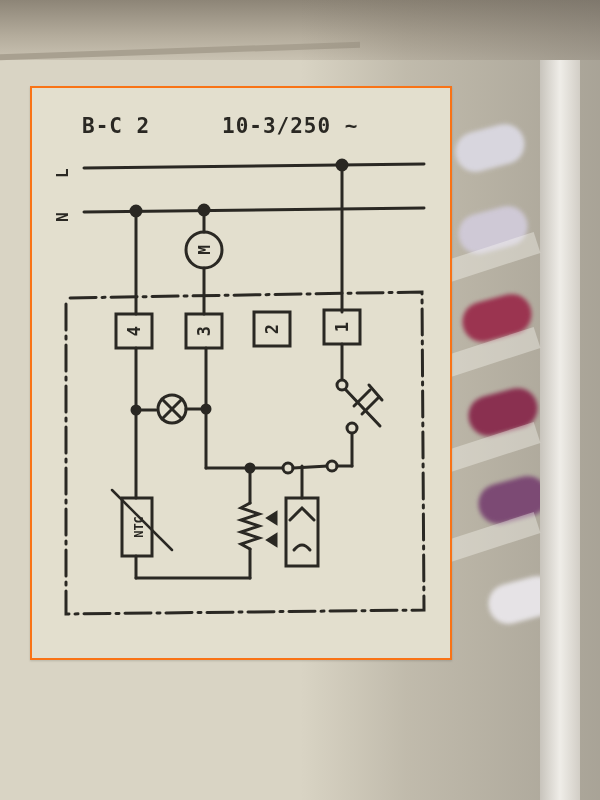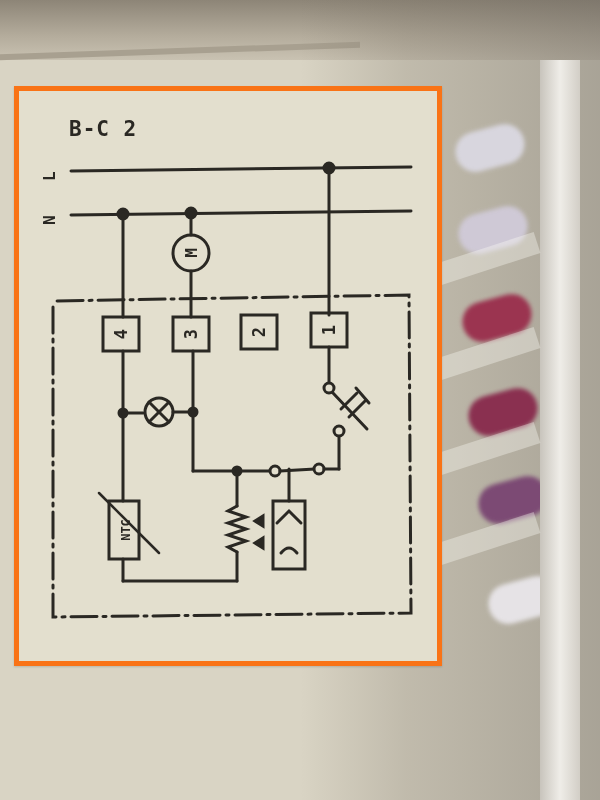--- a/index.html
+++ b/index.html
@@ -8,22 +8,22 @@
   
   .housing-top{position:absolute;left:0;top:0;width:600px;height:60px;
     background:linear-gradient(180deg,#8d8577 0%,#b4ac9c 60%,#c9c2b2 100%);}
   .housing-lip{position:absolute;left:0;top:48px;width:360px;height:6px;
     background:#a8a090;transform:skewY(-2deg);}
   .shade-right{position:absolute;left:300px;top:0;width:300px;height:800px;
     background:linear-gradient(90deg,rgba(120,112,100,0) 0%,rgba(120,112,100,.25) 35%,rgba(110,104,96,.45) 100%);}
   .post{position:absolute;left:540px;top:60px;width:40px;height:740px;
     background:linear-gradient(90deg,#c8c4bc,#efede8,#d2cec6);}
   .beam{position:absolute;height:22px;background:rgba(255,255,250,.35);transform:rotate(-18deg);}
-  .label{position:absolute;left:14px;top:86px;width:418px;height:570px;
-    background:#e3dfce;border:5px solid #f97316;box-shadow:0 1px 2px rgba(0,0,0,.15);}
+  .label{position:absolute;left:30px;top:86px;width:418px;height:570px;
+    background:#e3dfce;border:2px solid #f97316;box-shadow:0 1px 2px rgba(0,0,0,.15);}
   .label-text{position:absolute;font-weight:bold;color:#2a2823;font-size:21px;letter-spacing:1px;}
   svg.diagram{position:absolute;left:0;top:0;}
   .heart{position:absolute;width:70px;height:40px;border-radius:30px 30px 30px 30px;
     transform:rotate(-15deg);filter:blur(2px);}
 </style>
 </head>
 <body>
 
 <div class="housing-top"></div>
 <div class="housing-lip"></div>
@@ -36,20 +36,21 @@
 <div class="heart" style="left:478px;top:480px;background:#7c4a74;"></div>
 <div class="heart" style="left:488px;top:580px;background:#e6e3e6;"></div>
 <div class="post"></div>
 <div class="beam" style="left:420px;top:250px;width:120px;"></div>
 <div class="beam" style="left:420px;top:345px;width:120px;"></div>
 <div class="beam" style="left:420px;top:440px;width:120px;"></div>
 <div class="beam" style="left:420px;top:530px;width:120px;"></div>
 
 <div class="label">
   <span class="label-text" style="left:50px;top:26px;">B-C 2</span>
+  <span class="label-text" style="left:190px;top:26px;">10-3/250 ~</span>
 
   <svg class="diagram" width="418" height="570" viewBox="0 0 418 570">
     <g stroke="#2a2823" stroke-width="3" fill="none" stroke-linecap="round">
 
       <g transform="translate(30,82) rotate(-90)">
           <text x="-8" y="6" font-size="16" font-weight="bold" fill="#2a2823" stroke="none" font-family="DejaVu Sans Mono, monospace">L</text>
         </g>
       <g transform="translate(30,126) rotate(-90)">
           <text x="-8" y="6" font-size="16" font-weight="bold" fill="#2a2823" stroke="none" font-family="DejaVu Sans Mono, monospace">N</text>
         </g>

